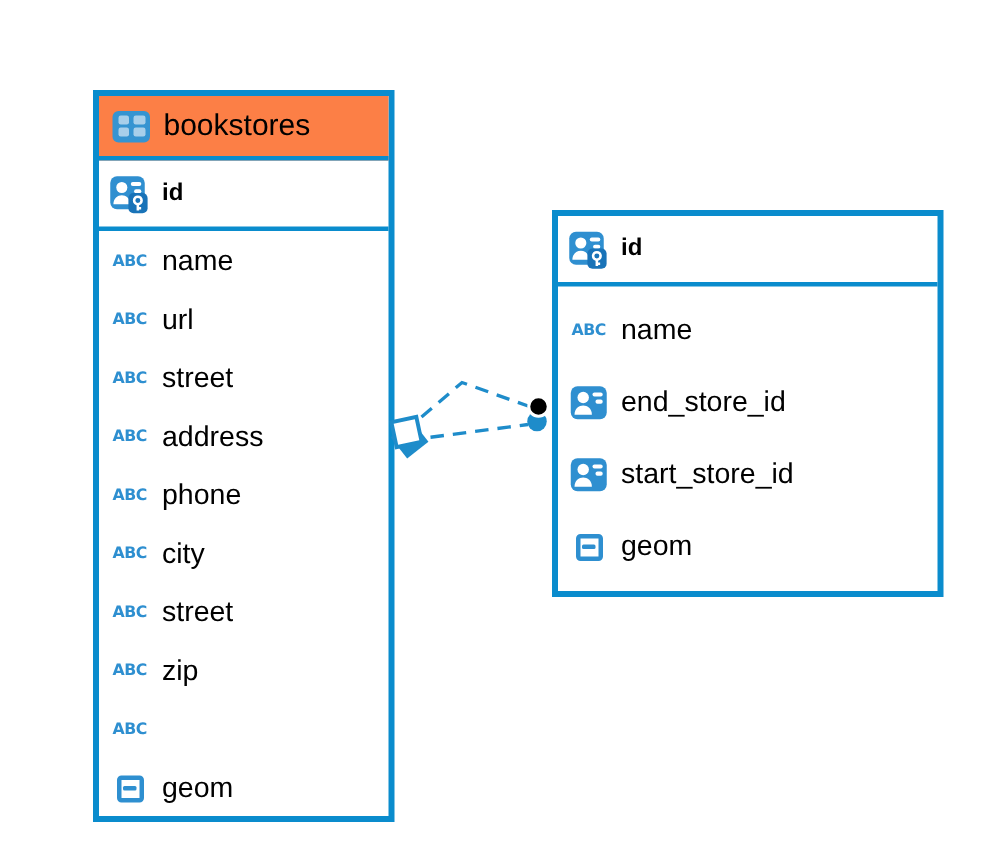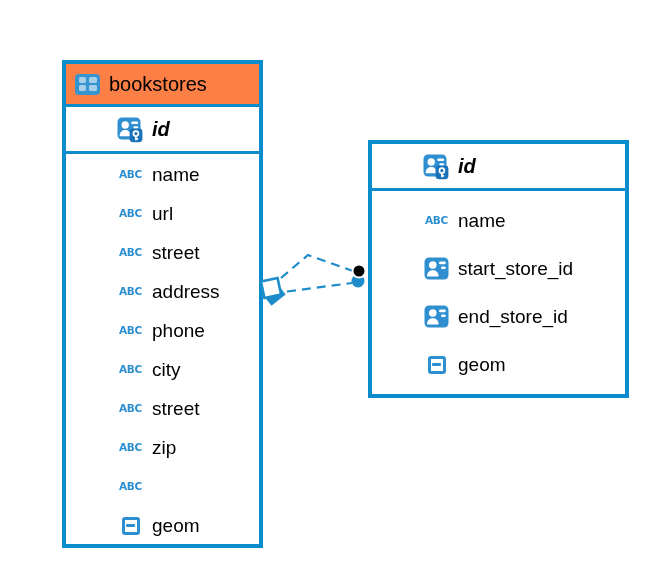--- a/index.html
+++ b/index.html
@@ -21,22 +21,22 @@
   .key-section{
     flex:0 0 auto;height:47px;border-bottom:3px solid #0A8CCD;
     display:flex;flex-direction:column;justify-content:center;
     padding:0 7px;box-sizing:border-box;
   }
   .col-section{
     flex:1 1 auto;display:flex;flex-direction:column;
     justify-content:space-evenly;padding:1px 7px;box-sizing:border-box;
   }
   .col-row{display:flex;align-items:center;gap:8px;height:39px;font-size:19px;color:#000;white-space:nowrap;}
-  .key-row{font-weight:bold;font-size:20px;font-style:italic;}
-  .icon-slot{width:27px;flex:0 0 27px;display:flex;align-items:center;justify-content:center;margin-left:44px;}
+  .key-row{font-weight:bold;font-size:16px;}
+  .icon-slot{width:27px;flex:0 0 27px;display:flex;align-items:center;justify-content:center;}
   
   .table-icon{
     width:25px;height:21px;background:#3694D1;border-radius:4px;
     display:grid;grid-template-columns:1fr 1fr;grid-template-rows:1fr 1fr;
     gap:2.5px;padding:3.5px;box-sizing:border-box;flex:0 0 25px;
   }
   .table-icon i{background:#A8CFEA;border-radius:1.5px;}
   
   .abc-icon{
     font-family:"DejaVu Sans",sans-serif;font-size:10.5px;font-weight:800;
@@ -178,33 +178,33 @@
         <div class="col-row">
           <span class="icon-slot">
             <svg width="25" height="23" viewBox="0 0 25 23">
               <rect x="0.5" y="0.5" width="24" height="22" rx="4.5" fill="#2F8FD0"></rect>
               <circle cx="8.8" cy="8" r="3.8" fill="#fff"></circle>
               <path d="M3 19.5 c0-4.3 3-6.2 5.8-6.2 s5.8 1.9 5.8 6.2 z" fill="#fff"></path>
               <rect x="15" y="4.6" width="6.8" height="2.7" rx="1.3" fill="#fff"></rect>
               <rect x="17" y="9.4" width="4.8" height="2.7" rx="1.3" fill="#fff"></rect>
             </svg>
           </span>
-          <span class="col-label">start_store_id</span>
+          <span class="col-label">end_store_id</span>
         </div>
         <div class="col-row">
           <span class="icon-slot">
             <svg width="25" height="23" viewBox="0 0 25 23">
               <rect x="0.5" y="0.5" width="24" height="22" rx="4.5" fill="#2F8FD0"></rect>
               <circle cx="8.8" cy="8" r="3.8" fill="#fff"></circle>
               <path d="M3 19.5 c0-4.3 3-6.2 5.8-6.2 s5.8 1.9 5.8 6.2 z" fill="#fff"></path>
               <rect x="15" y="4.6" width="6.8" height="2.7" rx="1.3" fill="#fff"></rect>
               <rect x="17" y="9.4" width="4.8" height="2.7" rx="1.3" fill="#fff"></rect>
             </svg>
           </span>
-          <span class="col-label">end_store_id</span>
+          <span class="col-label">start_store_id</span>
         </div>
         <div class="col-row">
           <span class="icon-slot">
             <span class="geom-icon">
               <span class="geom-dash"></span>
             </span>
           </span>
           <span class="col-label">geom</span>
         </div>
       </div>

